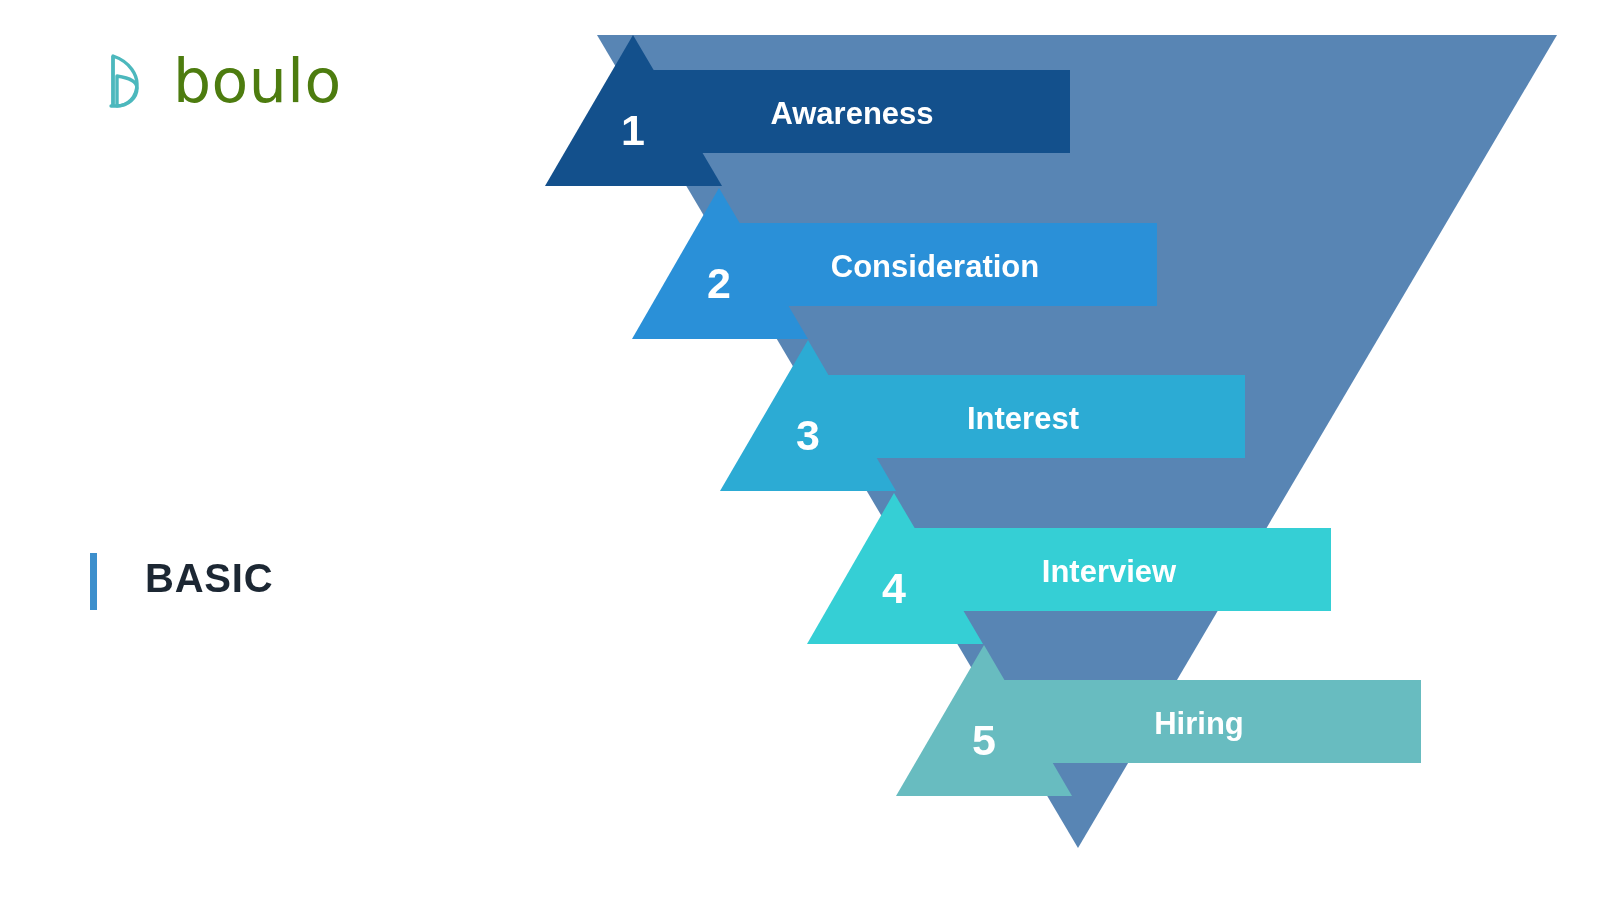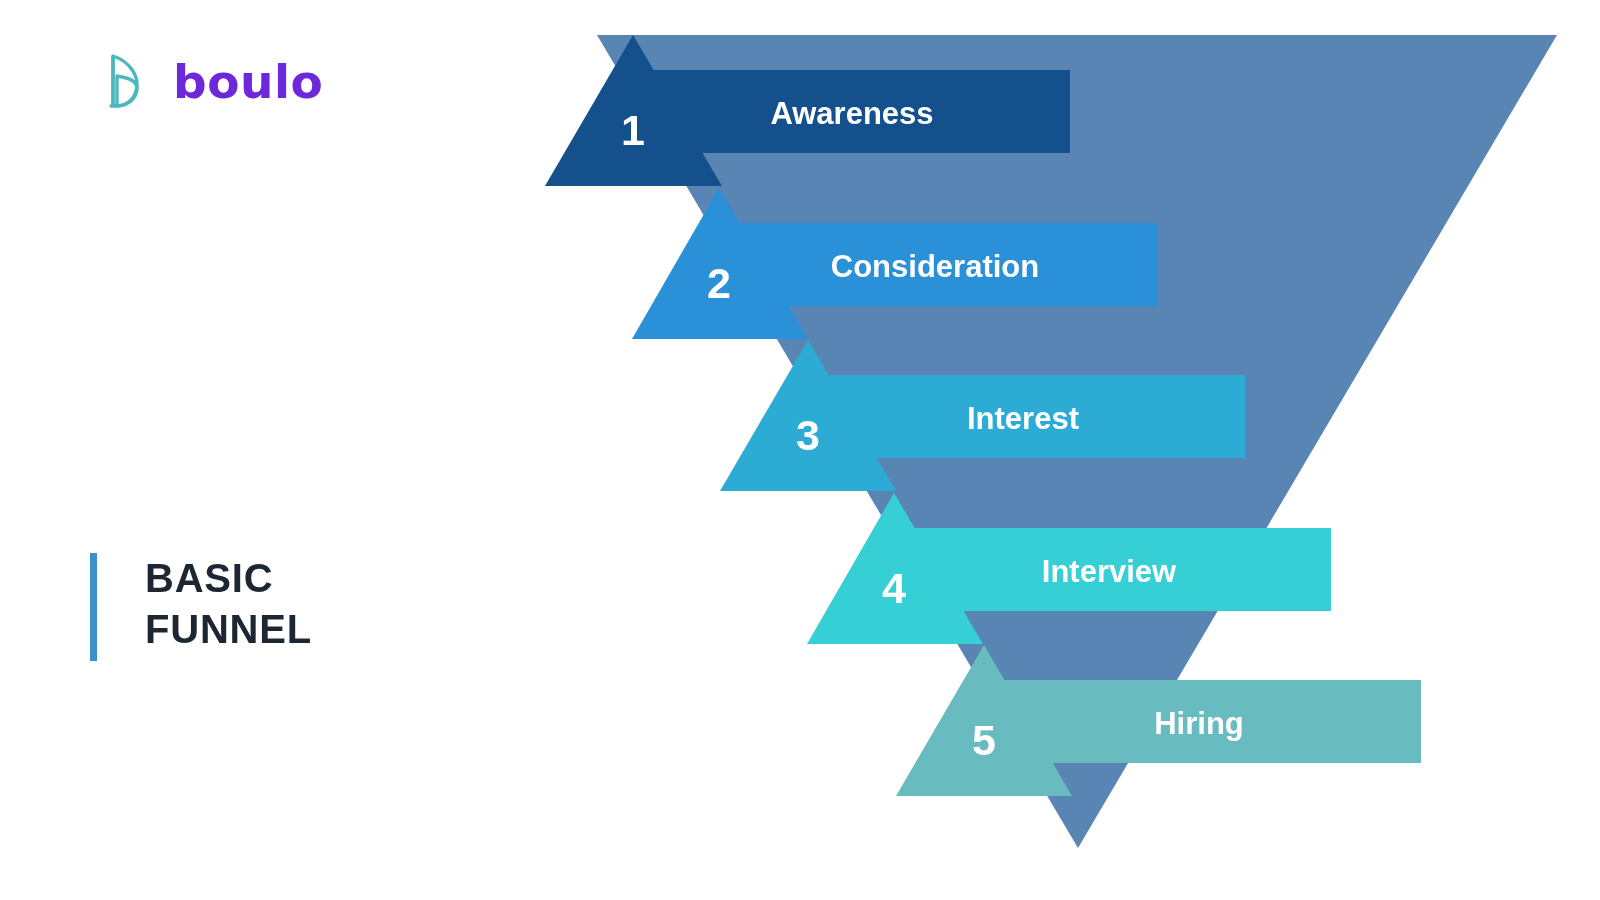--- a/index.html
+++ b/index.html
@@ -27,24 +27,24 @@
     position: absolute;
     left: 93px;
     top: 50px;
     display: flex;
     align-items: center;
     gap: 18px;
   }
   #logo-mark { display: block; }
   #logo-wordmark {
     font-family: "DejaVu Sans", sans-serif;
-    font-size: 47px;
-    font-weight: 700;
+    font-size: 60px;
+    font-weight: 400;
     letter-spacing: 0.5px;
-    color: #6d28d9;
+    color: #4d7c0f;
     line-height: 1;
   }
 
   
   #title-block {
     position: absolute;
     left: 90px;
     top: 553px;
     display: flex;
     align-items: stretch;
@@ -100,21 +100,20 @@
         <path d="M24 26 C38 28, 44 32, 44 38 C44 48, 35 56, 24 56 Z" fill="none" stroke="#4cb8bd" stroke-width="3.4" stroke-linejoin="round"></path>
       </svg>
     </span>
     <span id="logo-wordmark">boulo</span>
   </div>
 
   <div id="title-block">
     <div id="title-accent-bar"></div>
     <div id="title-text">
       <span class="tline">BASIC</span>
-      <span class="tline">FUNNEL</span>
     </div>
   </div>
 
   <svg id="funnel-svg" width="1600" height="900">
 
     <polygon id="bg-funnel" points="597,35 1557,35 1078,848" fill="#5885b4"></polygon>
 
     <g id="stage-layer">
         <g>
           <polygon points="633,35 722,186 545,186" fill="#13508c"></polygon>

